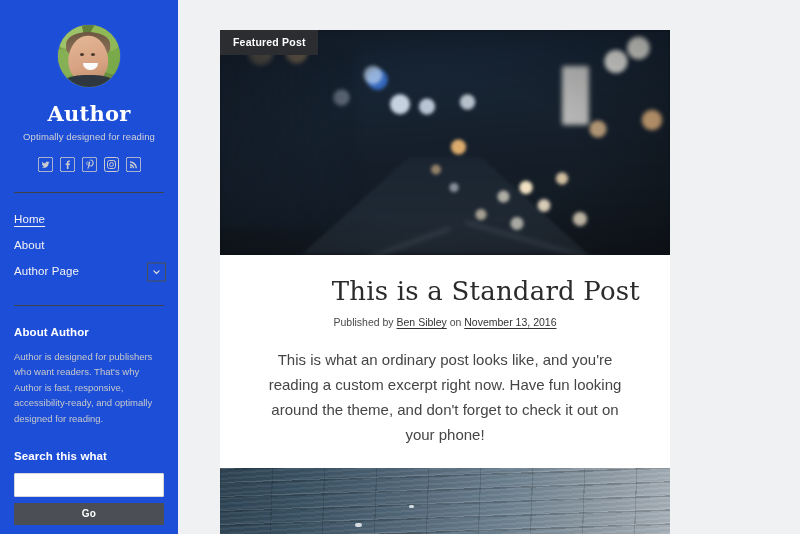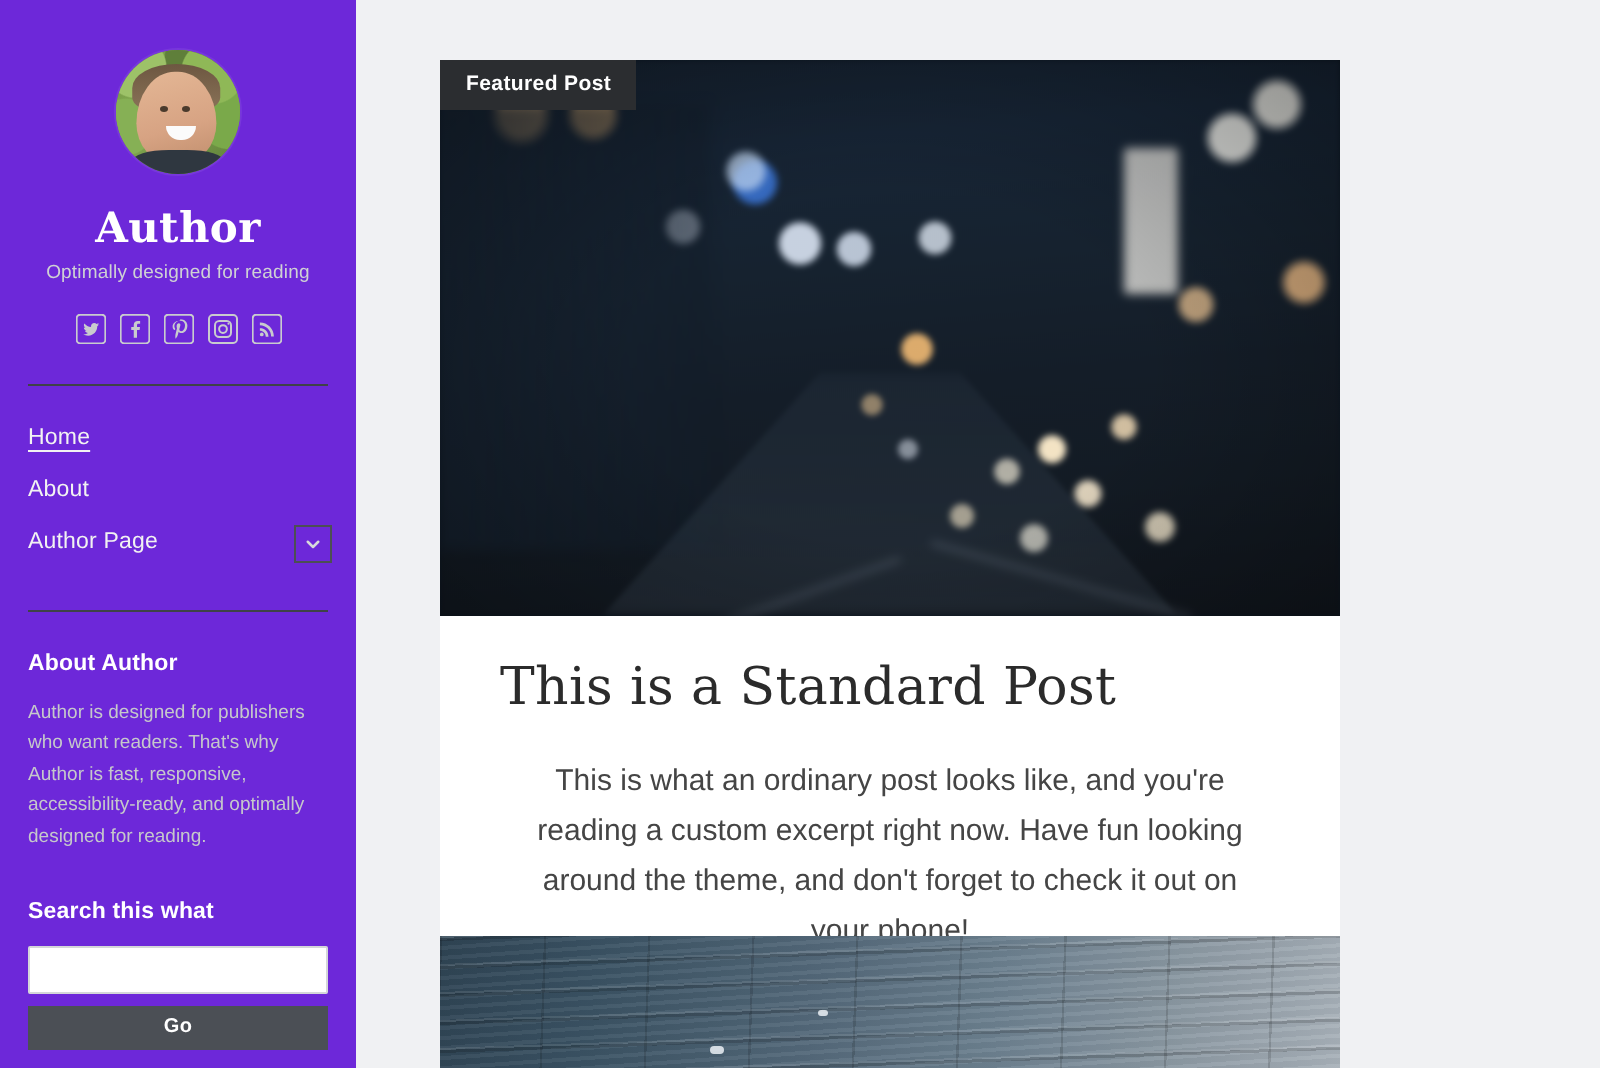--- a/index.html
+++ b/index.html
@@ -22,21 +22,21 @@
     height: 534px;
     overflow: hidden;
   }
 
   
   .sidebar {
     position: absolute;
     left: 0; top: 0;
     width: 178px;
     height: 534px;
-    background: #6d28d9;
+    background: #1d4ed8;
     color: #e8e8e8;
     overflow: hidden;
   }
 
   .sidebar-inner { padding: 0 14px; }
 
   .avatar-wrap {
     display: flex;
     justify-content: center;
     padding-top: 25px;
@@ -228,21 +228,21 @@
     left: 42px;
     width: 450px;
     background: #ffffff;
   }
   .post-card.first { top: 30px; }
   .post-card.second { top: 468px; }
 
   .featured-media {
     position: relative;
     width: 450px;
-    height: 278px;
+    height: 225px;
     overflow: hidden;
     background: #0e1824;
   }
 
   
   .city {
     position: absolute; inset: 0;
     background:
       radial-gradient(circle at 68% 70%, rgba(255,238,205,0.95) 0 1.4%, transparent 2.4%),
       radial-gradient(circle at 63% 74%, rgba(255,244,220,0.9) 0 1.3%, transparent 2.3%),
@@ -319,21 +319,21 @@
     z-index: 3;
   }
 
   .post-body { padding: 22px 30px 26px; }
 
   .post-title {
     font-family: "DejaVu Serif", "Liberation Serif", serif;
     font-size: 26px;
     font-weight: 400;
     line-height: 1.12;
-    text-align: left;
+    text-align: right;
     color: #2b2b2b;
     letter-spacing: 0.2px;
   }
 
   .post-meta {
     text-align: center;
     font-size: 10.5px;
     color: #4a4a4a;
     margin-top: 10px;
   }
@@ -513,20 +513,26 @@
           <div class="streak a"></div>
           <div class="streak b"></div>
         </div>
         <div class="media-vignette"></div>
         <div class="featured-badge">Featured Post</div>
       </div>
 
       <div class="post-body">
         <h1 class="post-title">This is a Standard Post</h1>
 
+        <div class="post-meta">
+          <span>Published by</span>
+          <a>Ben Sibley</a>
+          <span>on</span>
+          <a>November 13, 2016</a>
+        </div>
 
         <p class="post-excerpt">This is what an ordinary post looks like, and you're reading a custom excerpt right now. Have fun looking around the theme, and don't forget to check it out on your phone!</p>
 
         <div class="post-divider"></div>
 
         <div class="continue-wrap">
           <a class="continue-link">Continue reading</a>
         </div>
       </div>
     </article>

